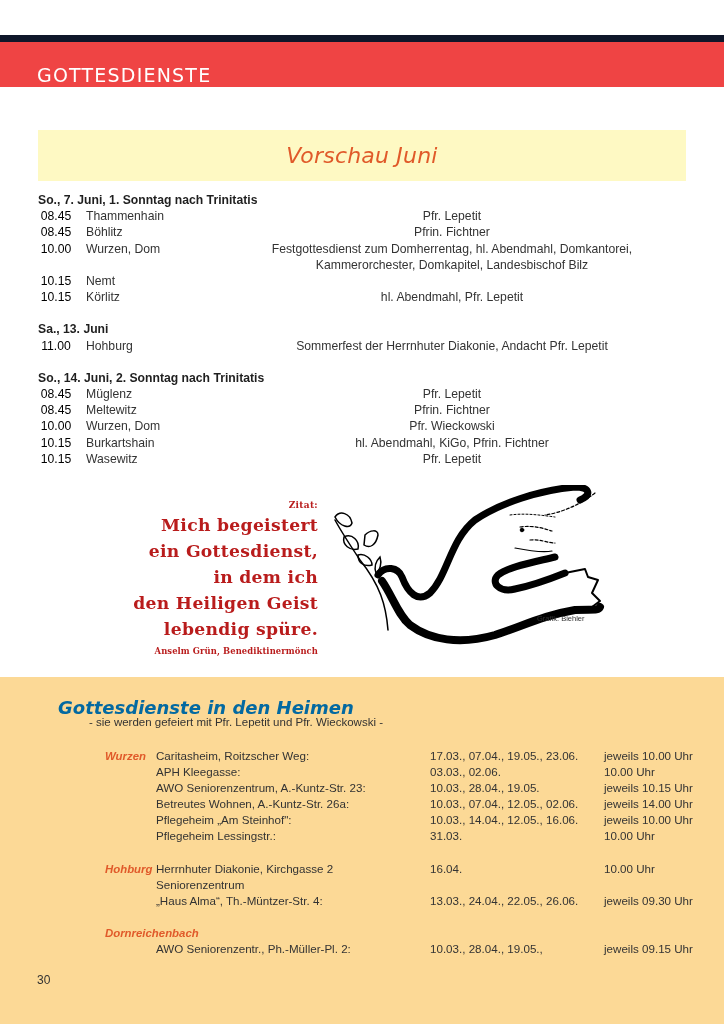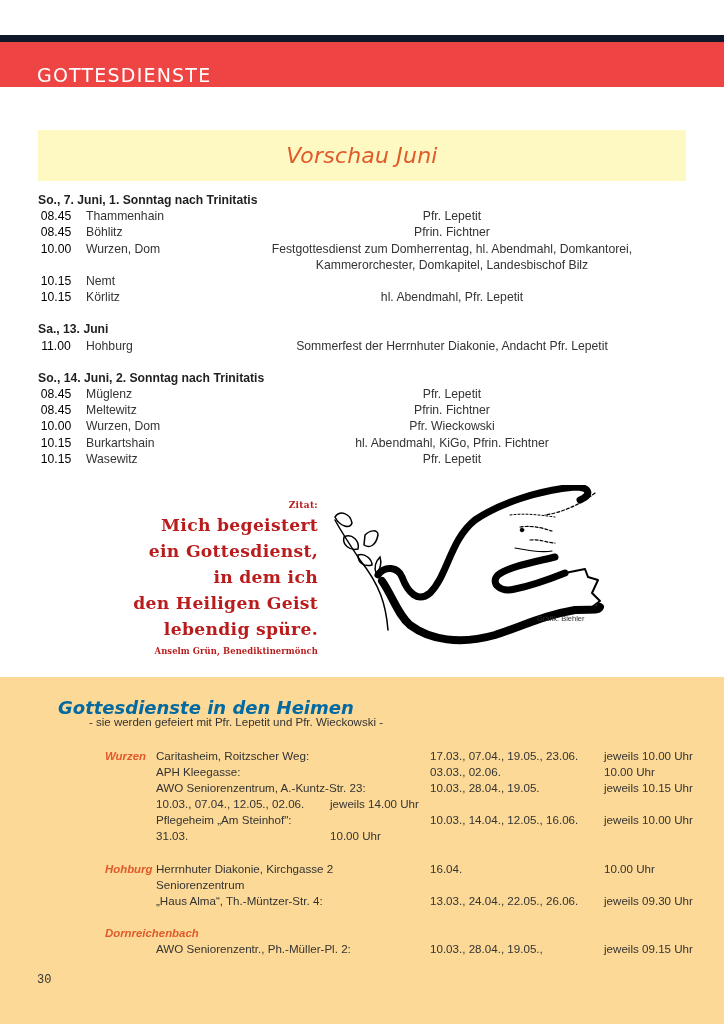--- a/index.html
+++ b/index.html
@@ -57,21 +57,21 @@
 
   .homes-list { position: absolute; left: 57px; top: 71px; width: 620px; font-size: 11.6px; line-height: 16.1px; color: #333; margin-left: 48px; }
   .loc-group { margin-bottom: 16px; }
   .home-row { display: flex; }
   .loc-name { width: 51px; color: #e05a2a; font-style: italic; font-weight: bold; font-size: 11.4px; }
   .loc-name-full { color: #e05a2a; font-style: italic; font-weight: bold; font-size: 11.4px; }
   .home-name { width: 274px; }
   .home-dates { width: 174px; }
   .home-time { width: 120px; }
 
-  .page-number { position: absolute; left: 37px; top: 973px; font-size: 12px; color: #333; font-family: Liberation Mono, monospace; }
+  .page-number { position: absolute; left: 37px; top: 973px; font-size: 12px; color: #333; }
 </style>
 </head>
 <body>
 
 <div class="header-bar">
   <div class="header-title">GOTTESDIENSTE</div>
 </div>
 
 <div class="preview-box">
   <div class="preview-title">Vorschau Juni</div>
@@ -204,31 +204,33 @@
         <span class="home-time">10.00 Uhr</span>
       </div>
       <div class="home-row">
         <span class="loc-name"></span>
         <span class="home-name">AWO Seniorenzentrum, A.-Kuntz-Str. 23:</span>
         <span class="home-dates">10.03., 28.04., 19.05.</span>
         <span class="home-time">jeweils 10.15 Uhr</span>
       </div>
       <div class="home-row">
         <span class="loc-name"></span>
+        <span class="home-name">Betreutes Wohnen, A.-Kuntz-Str. 26a:</span>
         <span class="home-dates">10.03., 07.04., 12.05., 02.06.</span>
         <span class="home-time">jeweils 14.00 Uhr</span>
       </div>
       <div class="home-row">
         <span class="loc-name"></span>
         <span class="home-name">Pflegeheim „Am Steinhof":</span>
         <span class="home-dates">10.03., 14.04., 12.05., 16.06.</span>
         <span class="home-time">jeweils 10.00 Uhr</span>
       </div>
       <div class="home-row">
         <span class="loc-name"></span>
+        <span class="home-name">Pflegeheim Lessingstr.:</span>
         <span class="home-dates">31.03.</span>
         <span class="home-time">10.00 Uhr</span>
       </div>
     </div>
 
     <div class="loc-group">
       <div class="home-row">
         <span class="loc-name">Hohburg</span>
         <span class="home-name">Herrnhuter Diakonie, Kirchgasse 2</span>
         <span class="home-dates">16.04.</span>

